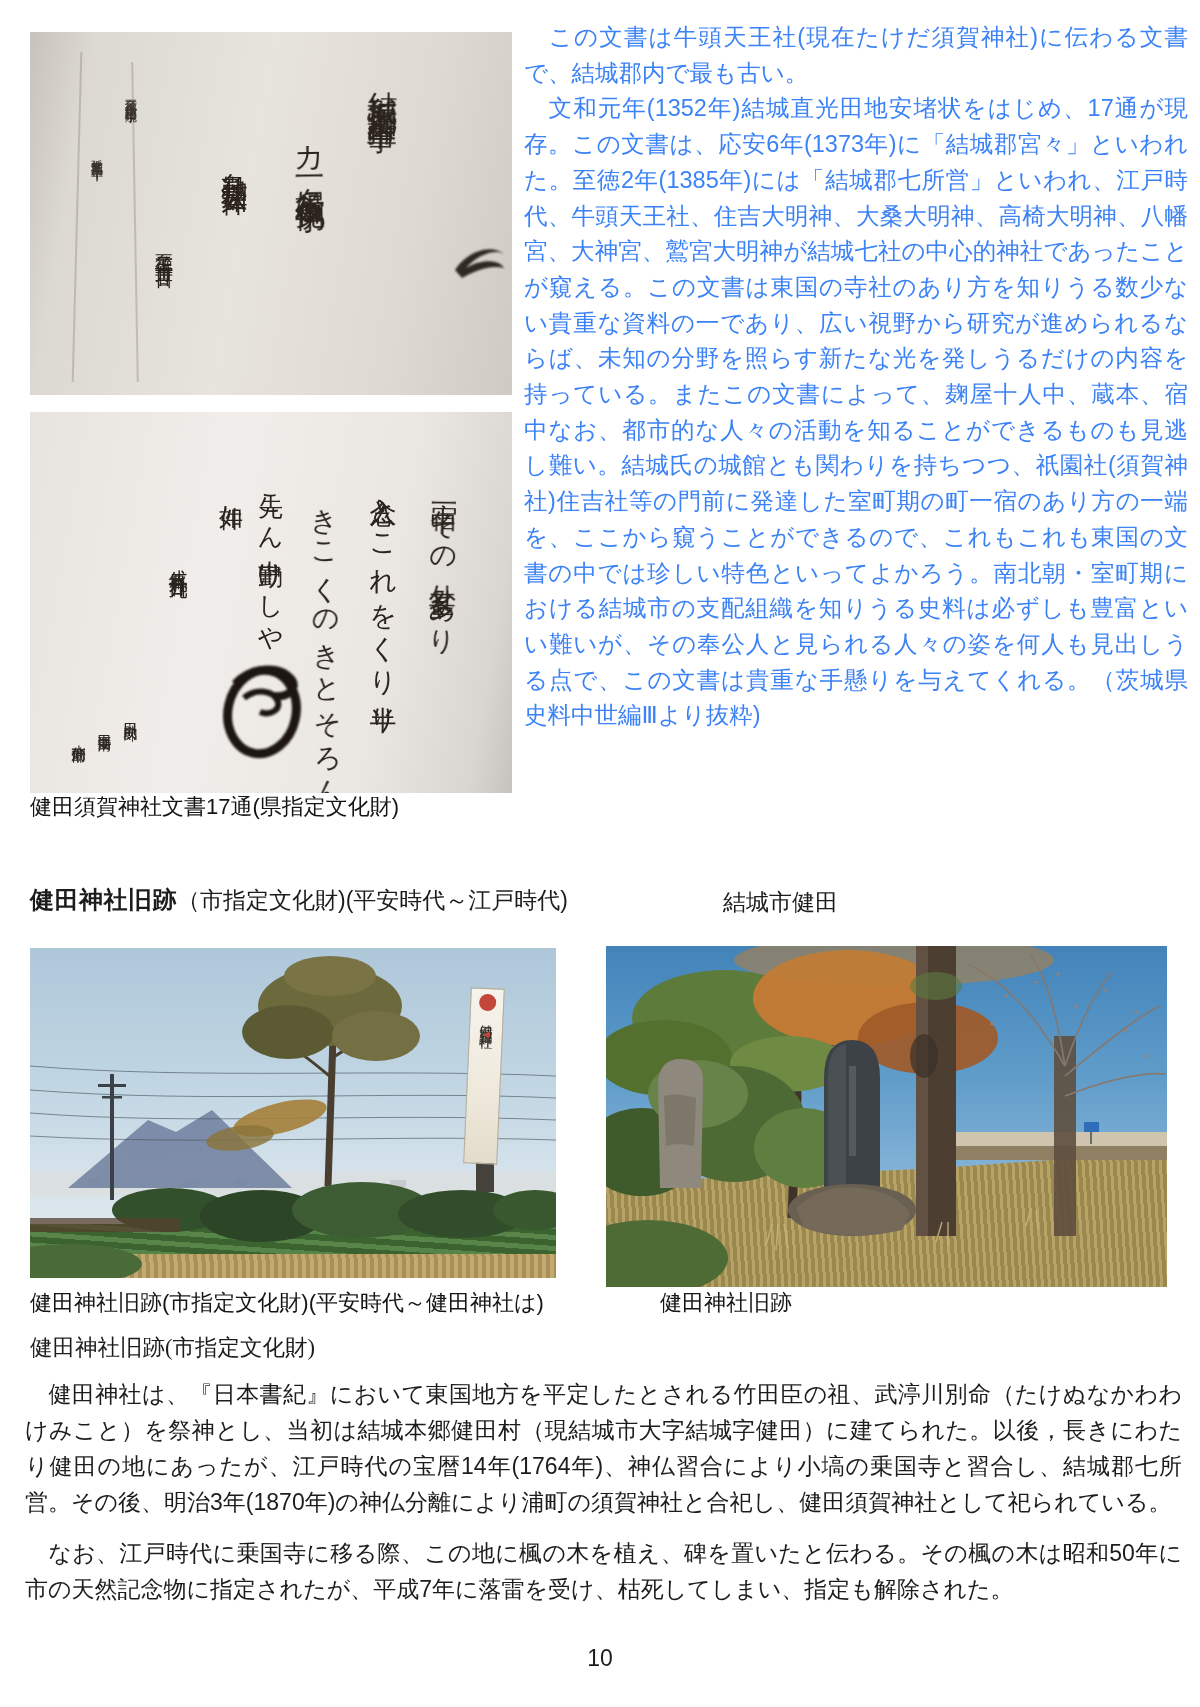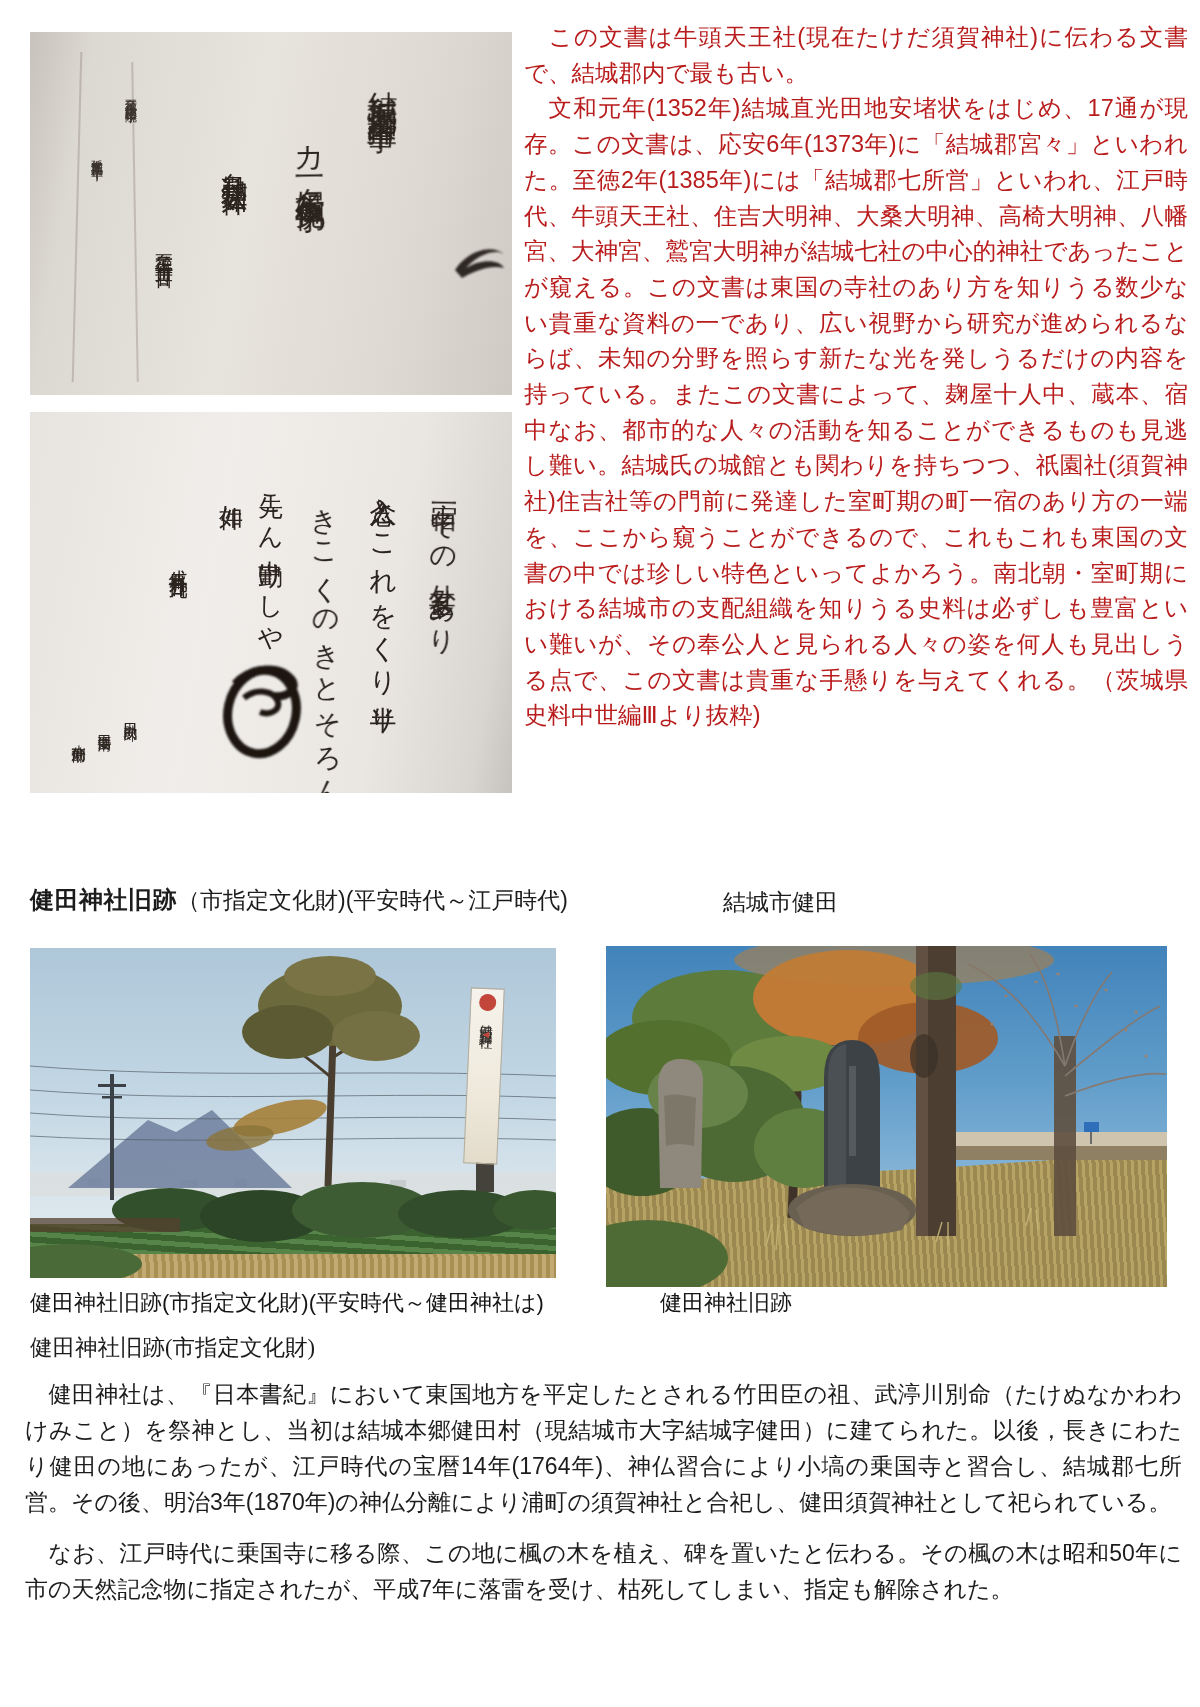--- a/index.html
+++ b/index.html
@@ -2,21 +2,21 @@
 <html lang="ja"><head>
 <meta charset="utf-8">
 <style>
   html,body{margin:0;padding:0;background:#ffffff;}
   .page{position:relative;width:1200px;height:1707px;background:#fff;overflow:hidden;
         font-family:"Liberation Sans","DejaVu Sans",sans-serif;color:#1c1c1c;}
   .abs{position:absolute;}
 
   
   .article{left:524px;top:20px;width:664px;font-size:23.5px;line-height:35.7px;
-           text-align:justify;color:#b91c1c;}
+           text-align:justify;color:#3b82f6;}
   .article p{margin:0;}
 
   
   .caption{font-size:22px;color:#151515;}
   .cap-doc{left:30px;top:792px;}
   .heading-row{left:30px;top:884px;font-size:23px;text-align:center;}
   .heading-row .ttl{font-weight:bold;font-size:24px;letter-spacing:.5px;}
   .heading-row .note{font-size:23px;}
   .loc{left:723px;top:887px;font-size:23px;}
   .capL{left:30px;top:1288px;}
@@ -111,20 +111,21 @@
         <path d="M214,286 C226,276 244,278 248,290 C250,298 240,304 230,300" stroke-width="6"></path>
       </g>
     </svg>
   </div>
 
   <div class="abs article">
     <p>　この文書は牛頭天王社(現在たけだ須賀神社)に伝わる文書で、結城郡内で最も古い。</p>
     <p>　文和元年(1352年)結城直光田地安堵状をはじめ、17通が現存。この文書は、応安6年(1373年)に「結城郡宮々」といわれた。至徳2年(1385年)には「結城郡七所営」といわれ、江戸時代、牛頭天王社、住吉大明神、大桑大明神、高椅大明神、八幡宮、大神宮、鷲宮大明神が結城七社の中心的神社であったことが窺える。この文書は東国の寺社のあり方を知りうる数少ない貴重な資料の一であり、広い視野から研究が進められるならば、未知の分野を照らす新たな光を発しうるだけの内容を持っている。またこの文書によって、麹屋十人中、蔵本、宿中なお、都市的な人々の活動を知ることができるものも見逃し難い。結城氏の城館とも関わりを持ちつつ、祇園社(須賀神社)住吉社等の門前に発達した室町期の町一宿のあり方の一端を、ここから窺うことができるので、これもこれも東国の文書の中では珍しい特色といってよかろう。南北朝・室町期における結城市の支配組織を知りうる史料は必ずしも豊富といい難いが、その奉公人と見られる人々の姿を何人も見出しうる点で、この文書は貴重な手懸りを与えてくれる。（茨城県史料中世編Ⅲより抜粋)</p>
   </div>
 
+  <div class="abs caption cap-doc">健田須賀神社文書17通(県指定文化財)</div>
 
   <div class="abs heading-row">
     <span class="ttl">健田神社旧跡</span><span class="note">（市指定文化財)(平安時代～江戸時代)</span>
   </div>
   <div class="abs loc">結城市健田</div>
 
   <div class="abs photoL">
     <div class="fieldL"></div>
     <div class="foreL"></div>
     <svg width="526" height="330">
@@ -260,14 +261,15 @@
 
   <div class="abs caption capL">健田神社旧跡(市指定文化財)(平安時代～健田神社は)</div>
   <div class="abs caption capR">健田神社旧跡</div>
 
   <div class="abs subhead">健田神社旧跡(市指定文化財)</div>
   <div class="abs bodytext">
     <p>　健田神社は、『日本書紀』において東国地方を平定したとされる竹田臣の祖、武渟川別命（たけぬなかわわけみこと）を祭神とし、当初は結城本郷健田村（現結城市大字結城字健田）に建てられた。以後，長きにわたり健田の地にあったが、江戸時代の宝暦14年(1764年)、神仏習合により小塙の乗国寺と習合し、結城郡七所営。その後、明治3年(1870年)の神仏分離により浦町の須賀神社と合祀し、健田須賀神社として祀られている。</p>
     <p>　なお、江戸時代に乗国寺に移る際、この地に楓の木を植え、碑を置いたと伝わる。その楓の木は昭和50年に市の天然記念物に指定されたが、平成7年に落雷を受け、枯死してしまい、指定も解除された。</p>
   </div>
 
+  <div class="abs pagenum">10</div>
 
 </div>
 
 </body></html>

